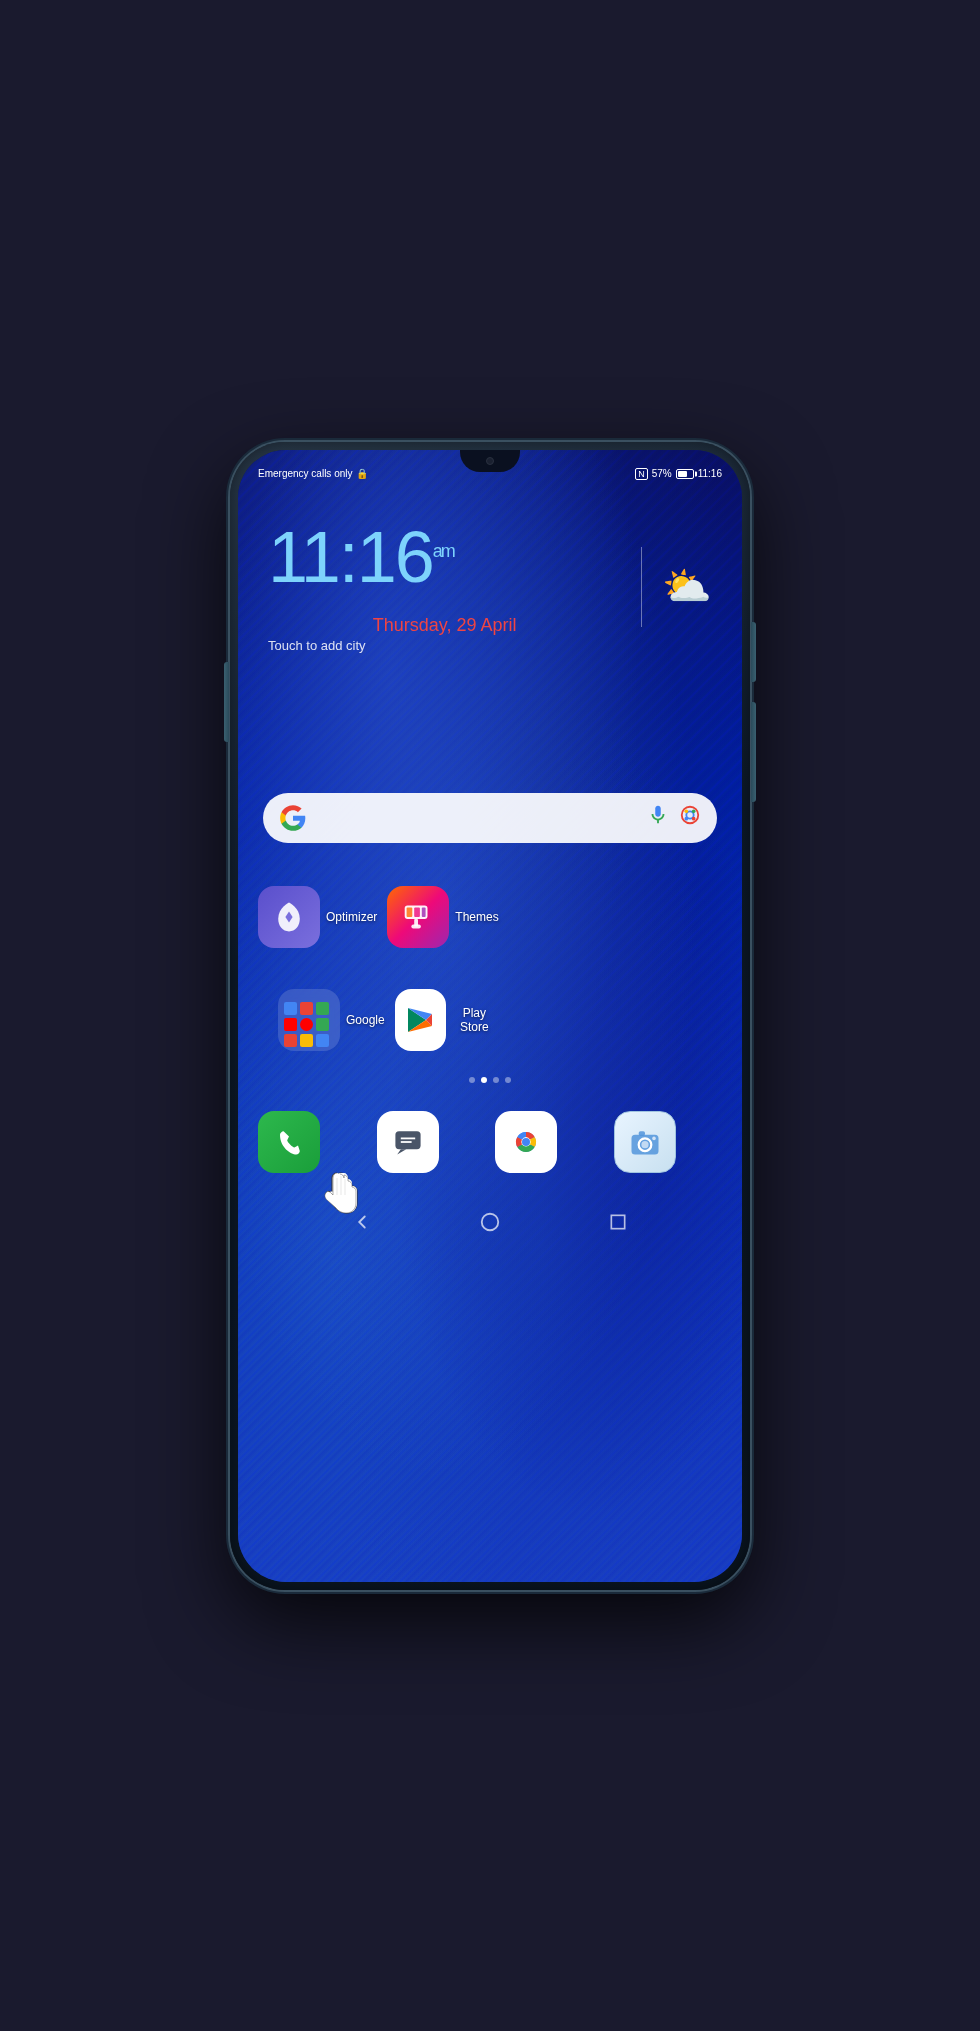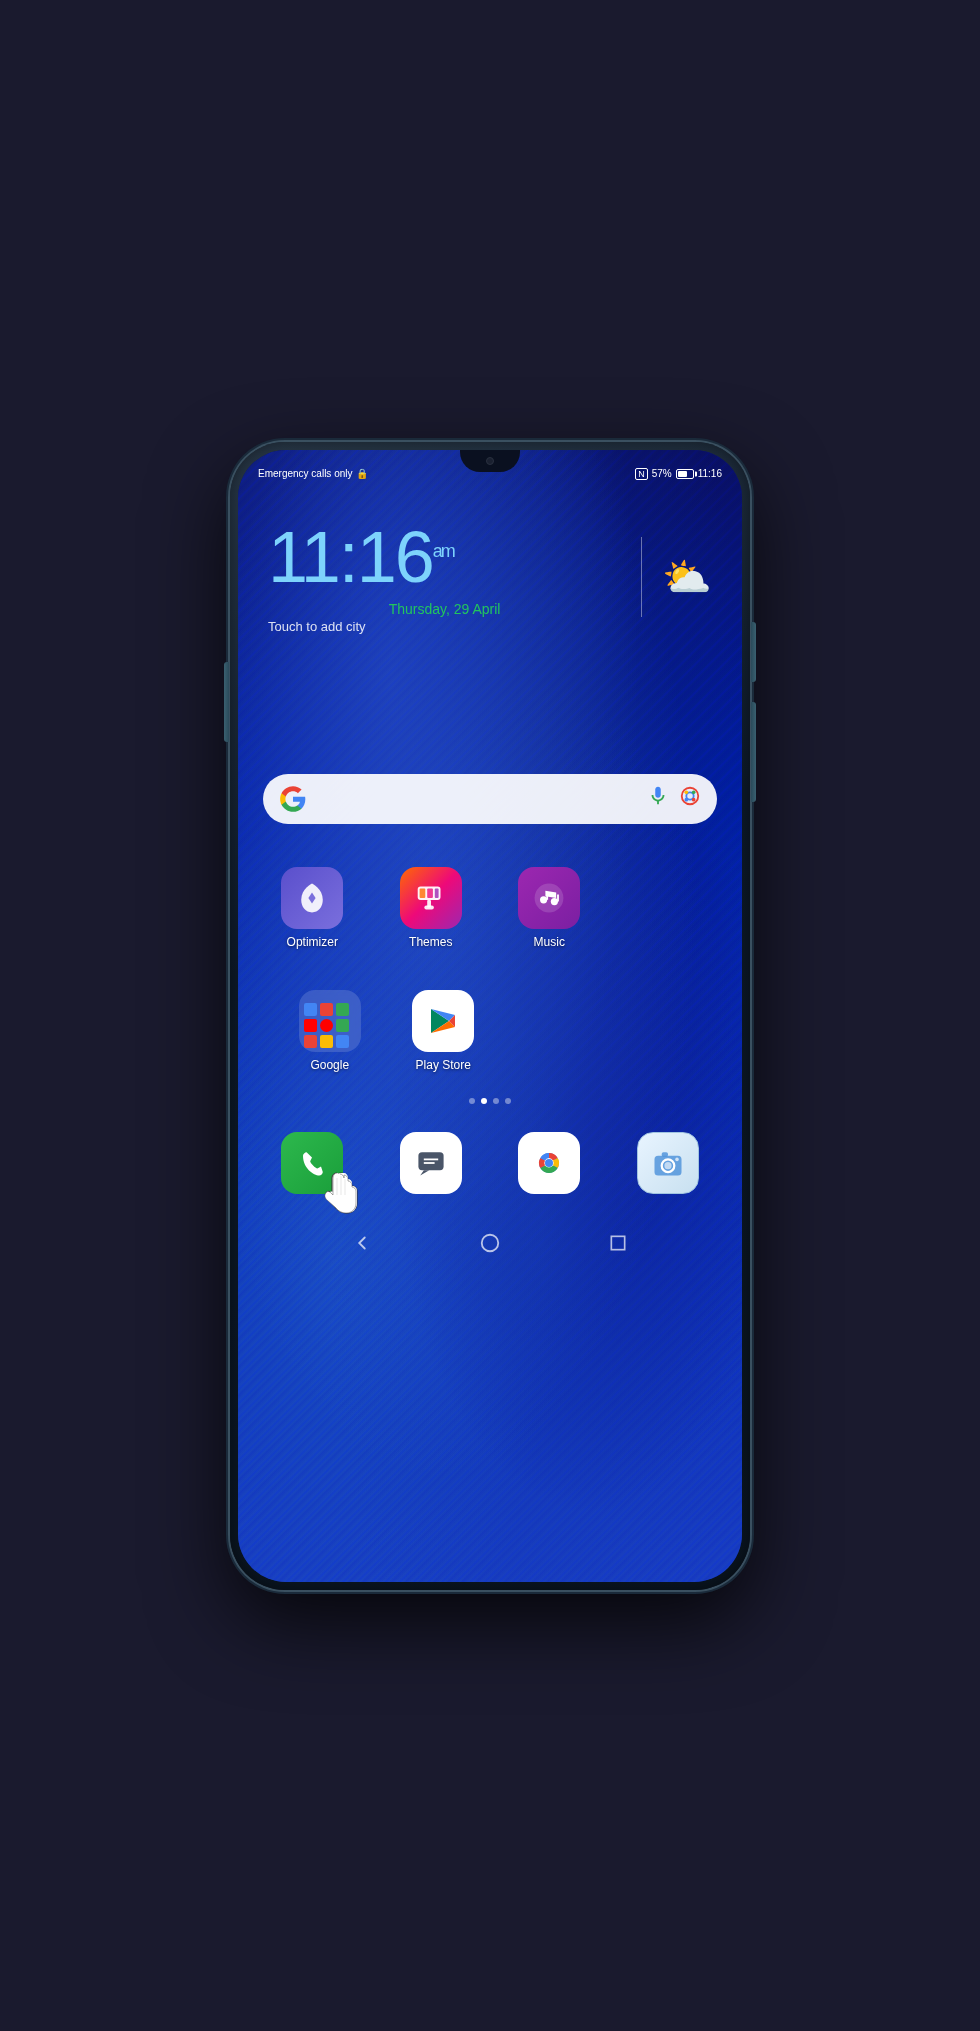--- a/index.html
+++ b/index.html
@@ -177,23 +177,23 @@
       letter-spacing: -2px;
     }
 
     .clock-ampm {
       font-size: 18px;
       font-weight: 300;
       vertical-align: super;
     }
 
     .clock-date {
-      font-size: 14px;
-      color: #22c55e;
-      margin-top: 8px;
+      font-size: 18px;
+      color: #ef4444;
+      margin-top: 22px;
       font-weight: 300;
       text-align: center;
     }
 
     .clock-city {
       font-size: 13px;
       color: rgba(255,255,255,0.85);
       margin-top: 2px;
       text-align: left;
     }
@@ -252,21 +252,21 @@
       z-index: 5;
       display: grid;
       grid-template-columns: repeat(4, 1fr);
       gap: 0;
       padding: 25px 15px 10px;
       margin-top: 10px;
     }
 
     .app-item {
       display: flex;
-      flex-direction: column;
+      flex-direction: row;
       align-items: center;
       gap: 6px;
       padding: 8px 5px;
     }
 
     .app-icon {
       width: 62px;
       height: 62px;
       border-radius: 16px;
       display: flex;
@@ -518,33 +518,20 @@
             <rect x="8" y="10" width="6" height="10" rx="1" fill="#ff6a00" opacity="0.8"></rect>
             <rect x="16" y="10" width="6" height="10" rx="1" fill="#ee0979" opacity="0.8"></rect>
             <rect x="24" y="10" width="4" height="10" rx="1" fill="#9c27b0" opacity="0.8"></rect>
             <rect x="16" y="22" width="4" height="8" rx="1" fill="white" opacity="0.9"></rect>
             <rect x="13" y="28" width="10" height="4" rx="2" fill="white" opacity="0.9"></rect>
           </svg>
         </div>
         <div class="app-label">Themes</div>
       </div>
 
-      <div class="app-item">
-        <div class="app-icon icon-music">
-          <svg viewBox="0 0 40 40" width="36" height="36">
-            <circle cx="20" cy="20" r="16" fill="white" opacity="0.15"></circle>
-            <path d="M16 12 L28 14 L28 20 L16 18Z" fill="white"></path>
-            <circle cx="14" cy="22" r="4" fill="white"></circle>
-            <circle cx="26" cy="24" r="4" fill="white"></circle>
-            <line x1="18" y1="22" x2="18" y2="14" stroke="white" stroke-width="2"></line>
-            <line x1="30" y1="24" x2="30" y2="16" stroke="white" stroke-width="2"></line>
-          </svg>
-        </div>
-        <div class="app-label">Music</div>
-      </div>
 
     </div>
 
     <div class="app-grid" style="padding-top:5px;margin-left:20px;">
 
       <div class="app-item">
         <div class="app-icon icon-google" style="background:rgba(255,255,255,0.15); backdrop-filter:blur(5px); padding:5px; gap:3px;">
           <div class="google-mini-grid">
             <div style="background:#4285F4; border-radius:2px; width:13px; height:13px;"></div>
             <div style="background:#EA4335; border-radius:2px; width:13px; height:13px;"></div>

